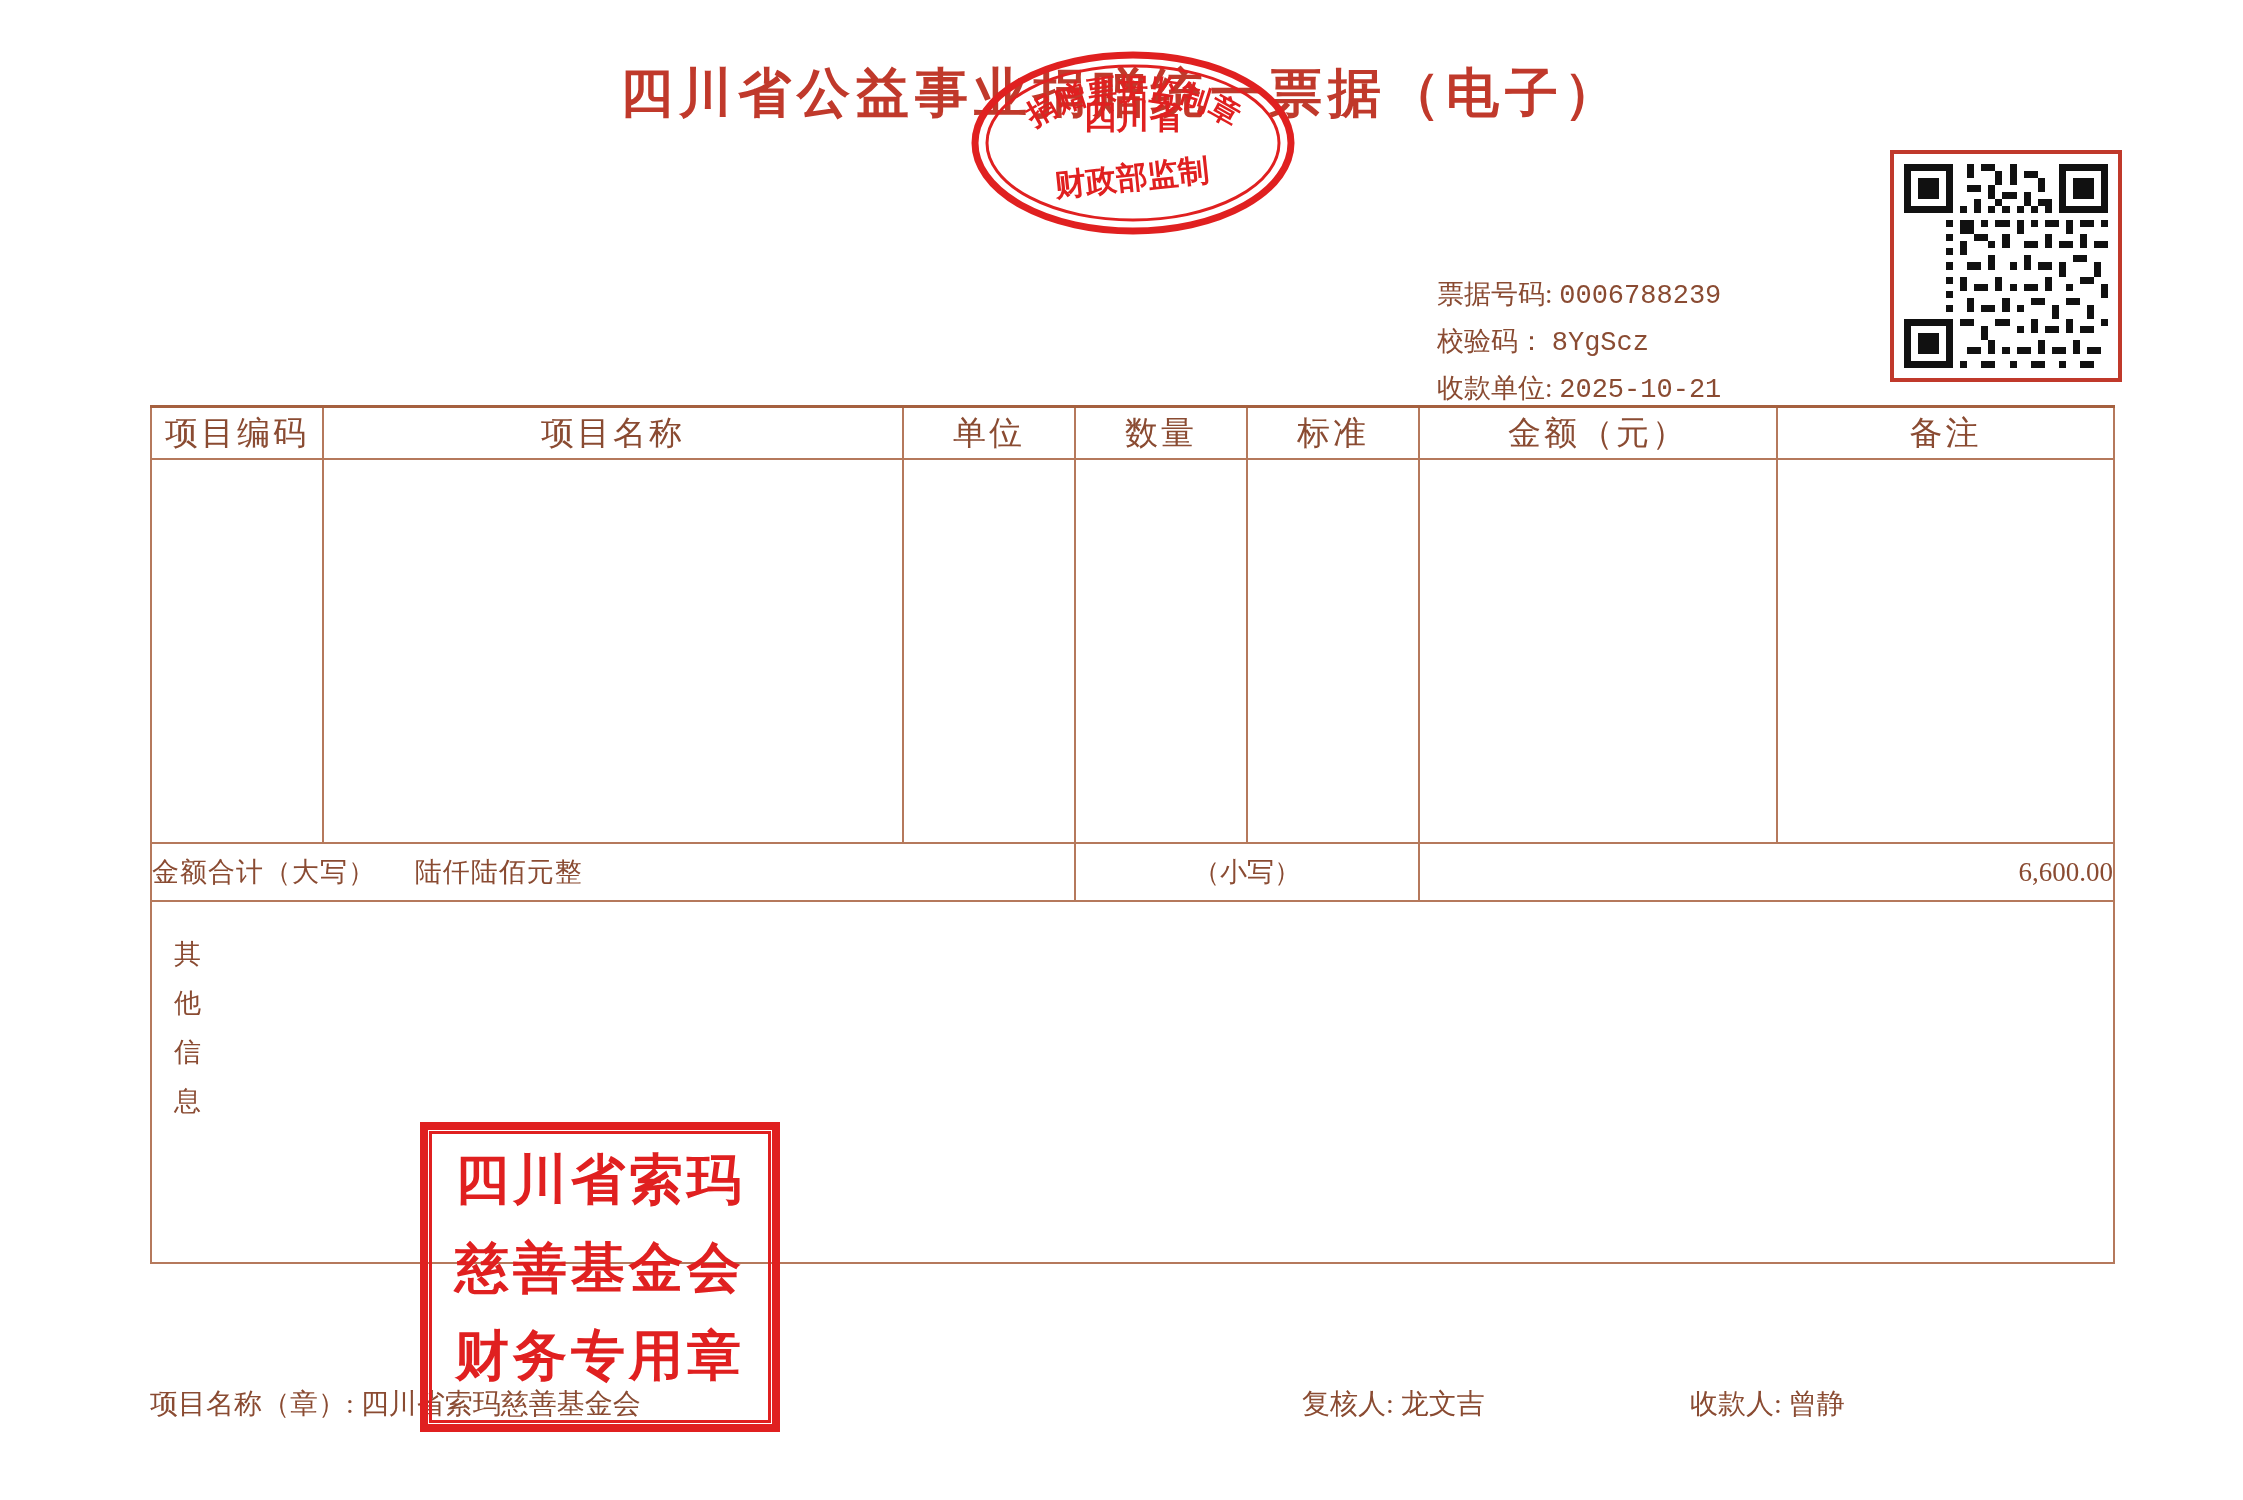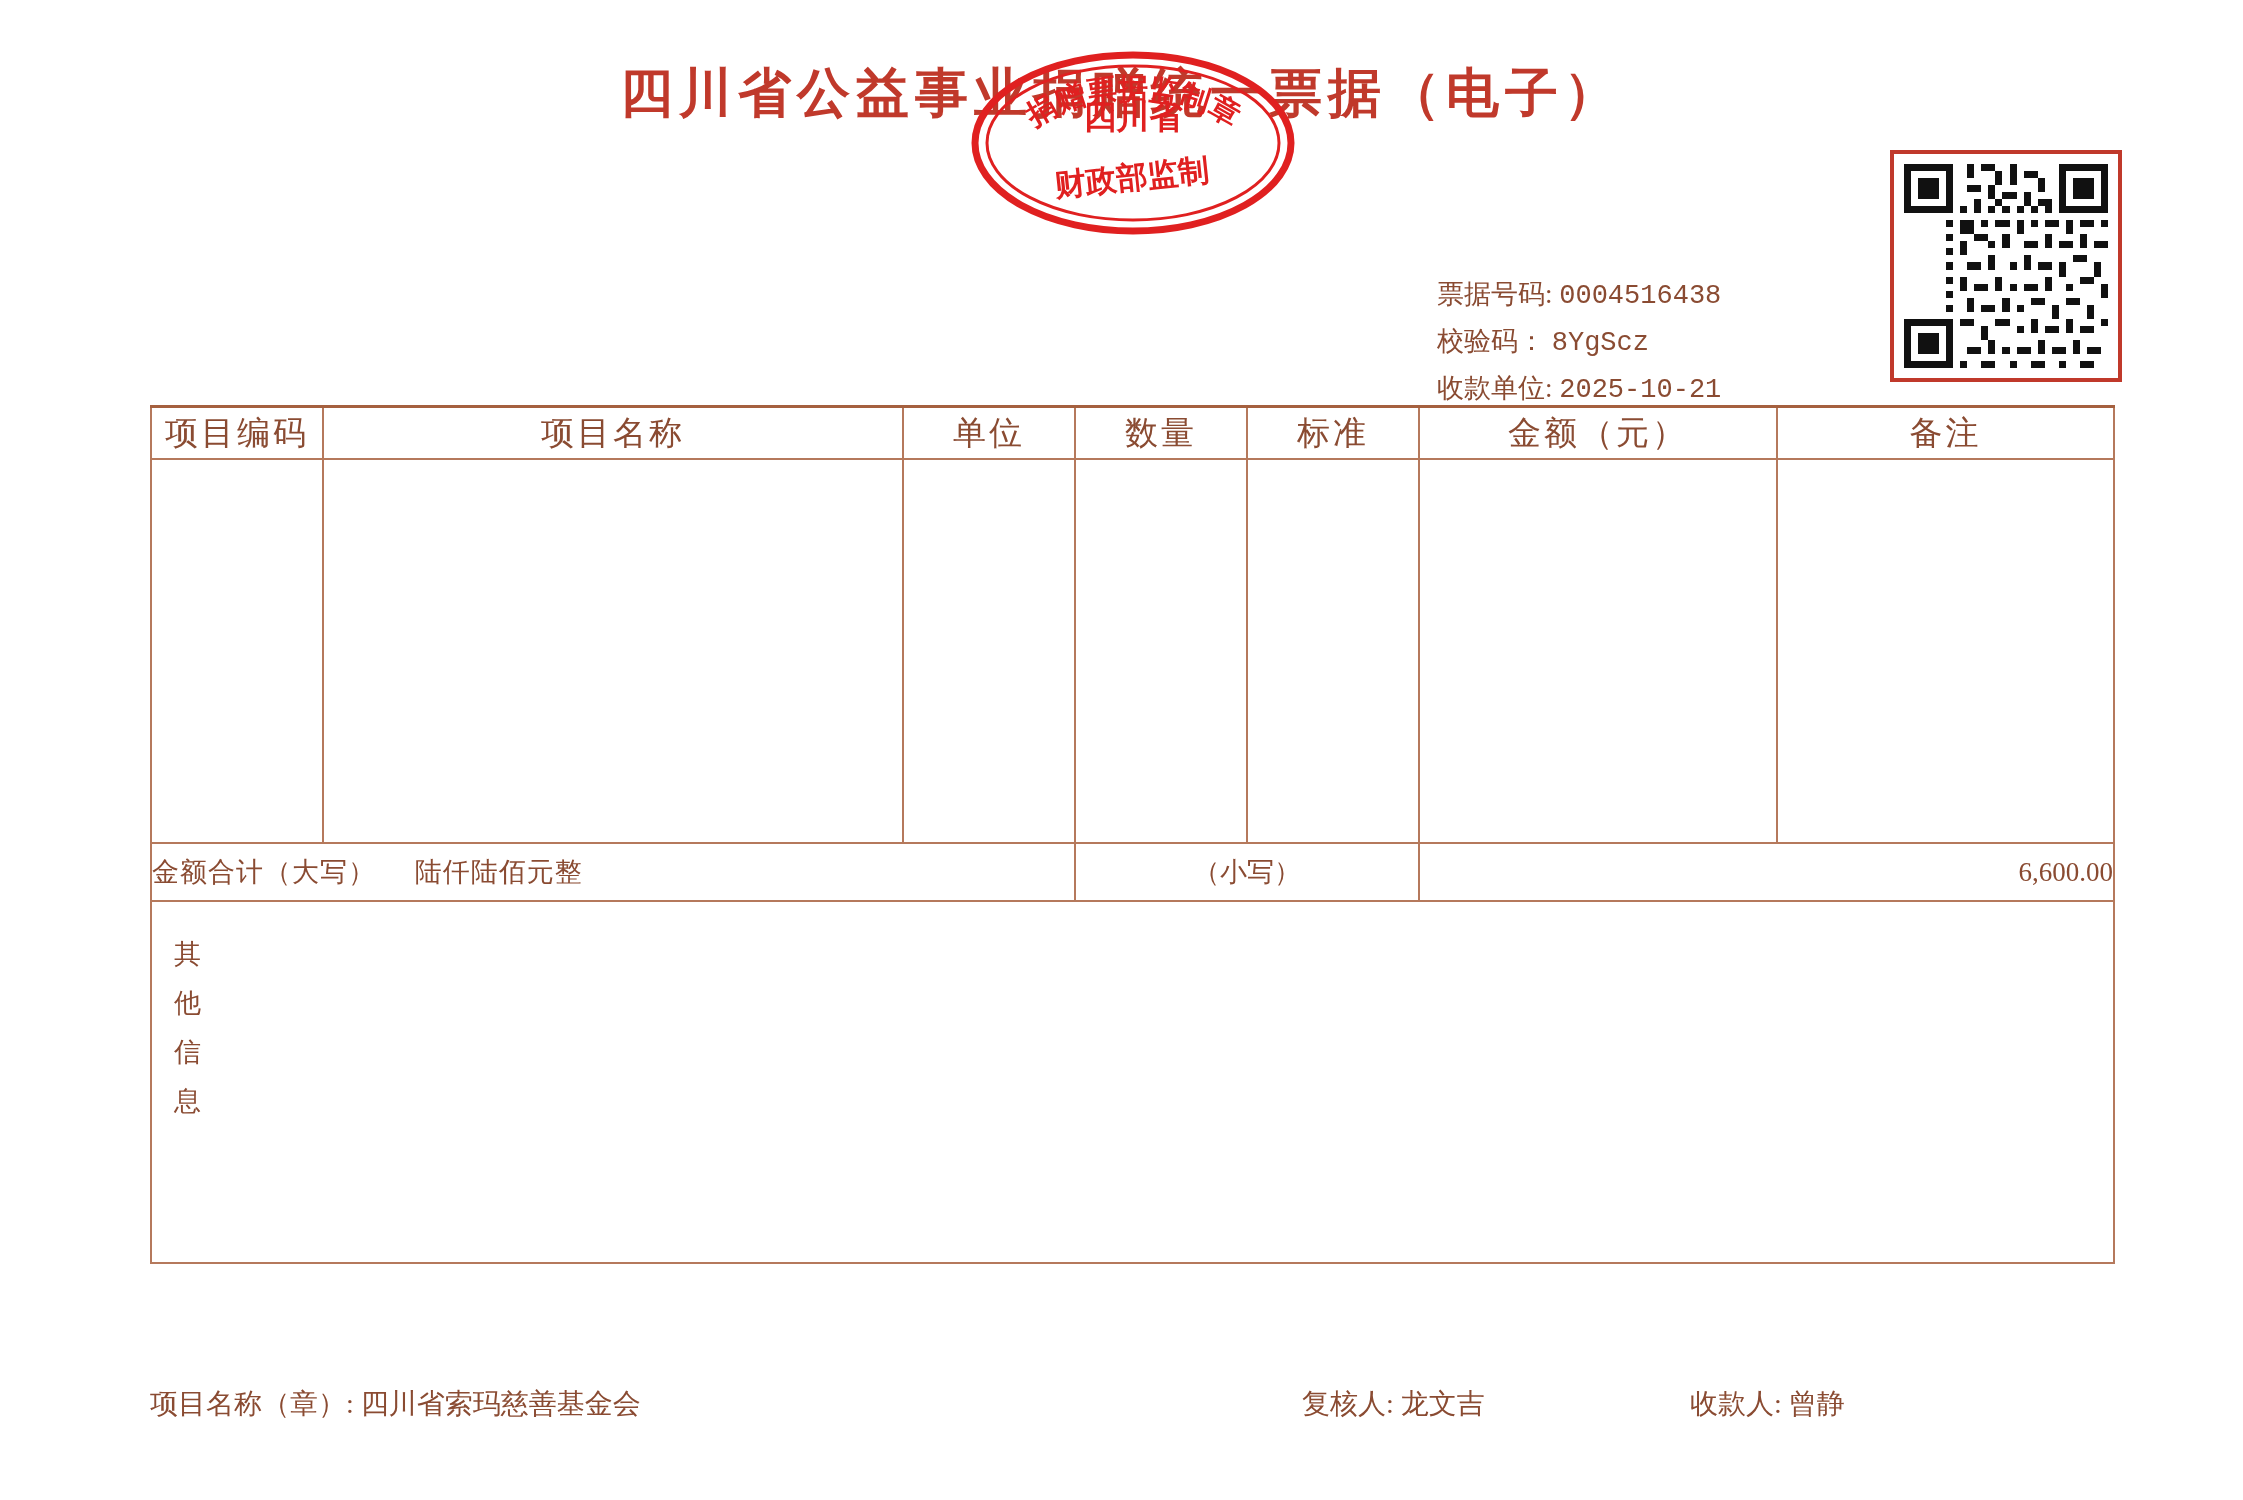--- a/index.html
+++ b/index.html
@@ -303,21 +303,21 @@
         <rect x="22" y="28" width="1" height="1"></rect>
           <rect x="25" y="28" width="2" height="1"></rect>
       </g>
     </svg>
   </div>
 
 
   <div class="meta-right">
     <div class="meta-row">
       <span>票据号码:</span>
-      <span class="meta-val mono">0004516438</span>
+      <span class="meta-val mono">0006788239</span>
     </div>
     <div class="meta-row">
       <span>校验码：</span>
       <span class="meta-val mono">8YgScz</span>
     </div>
     <div class="meta-row">
       <span>收款单位:</span>
       <span class="meta-val mono">2025-10-21</span>
     </div>
   </div>
@@ -396,14 +396,21 @@
       <ellipse cx="165" cy="95" rx="146" ry="77" fill="none" stroke="#e02020" stroke-width="3"></ellipse>
       <path id="arcTop" d="M 40 110 A 130 82 0 0 1 290 110" fill="none" stroke="none"></path>
       <text font-family="DejaVu Serif, Liberation Serif, serif" font-size="30" font-weight="bold" fill="#e02020">
         <textPath href="#arcTop" startOffset="50%" text-anchor="middle">捐赠票据监制章</textPath>
       </text>
       <text x="165" y="80" font-family="DejaVu Serif, Liberation Serif, serif" font-size="33" font-weight="bold" fill="#e02020" text-anchor="middle">四川省</text>
       <text x="165" y="140" font-family="DejaVu Serif, Liberation Serif, serif" font-size="31" font-weight="bold" fill="#e02020" text-anchor="middle" transform="rotate(-6 165 140)">财政部监制</text>
     </svg>
   </div>
 
+  <div class="seal-square">
+    <div class="box"></div>
+    <div class="box2"></div>
+    <div class="ln l1">四川省索玛</div>
+    <div class="ln l2">慈善基金会</div>
+    <div class="ln l3">财务专用章</div>
+  </div>
 
 </div>
 
 </body></html>

